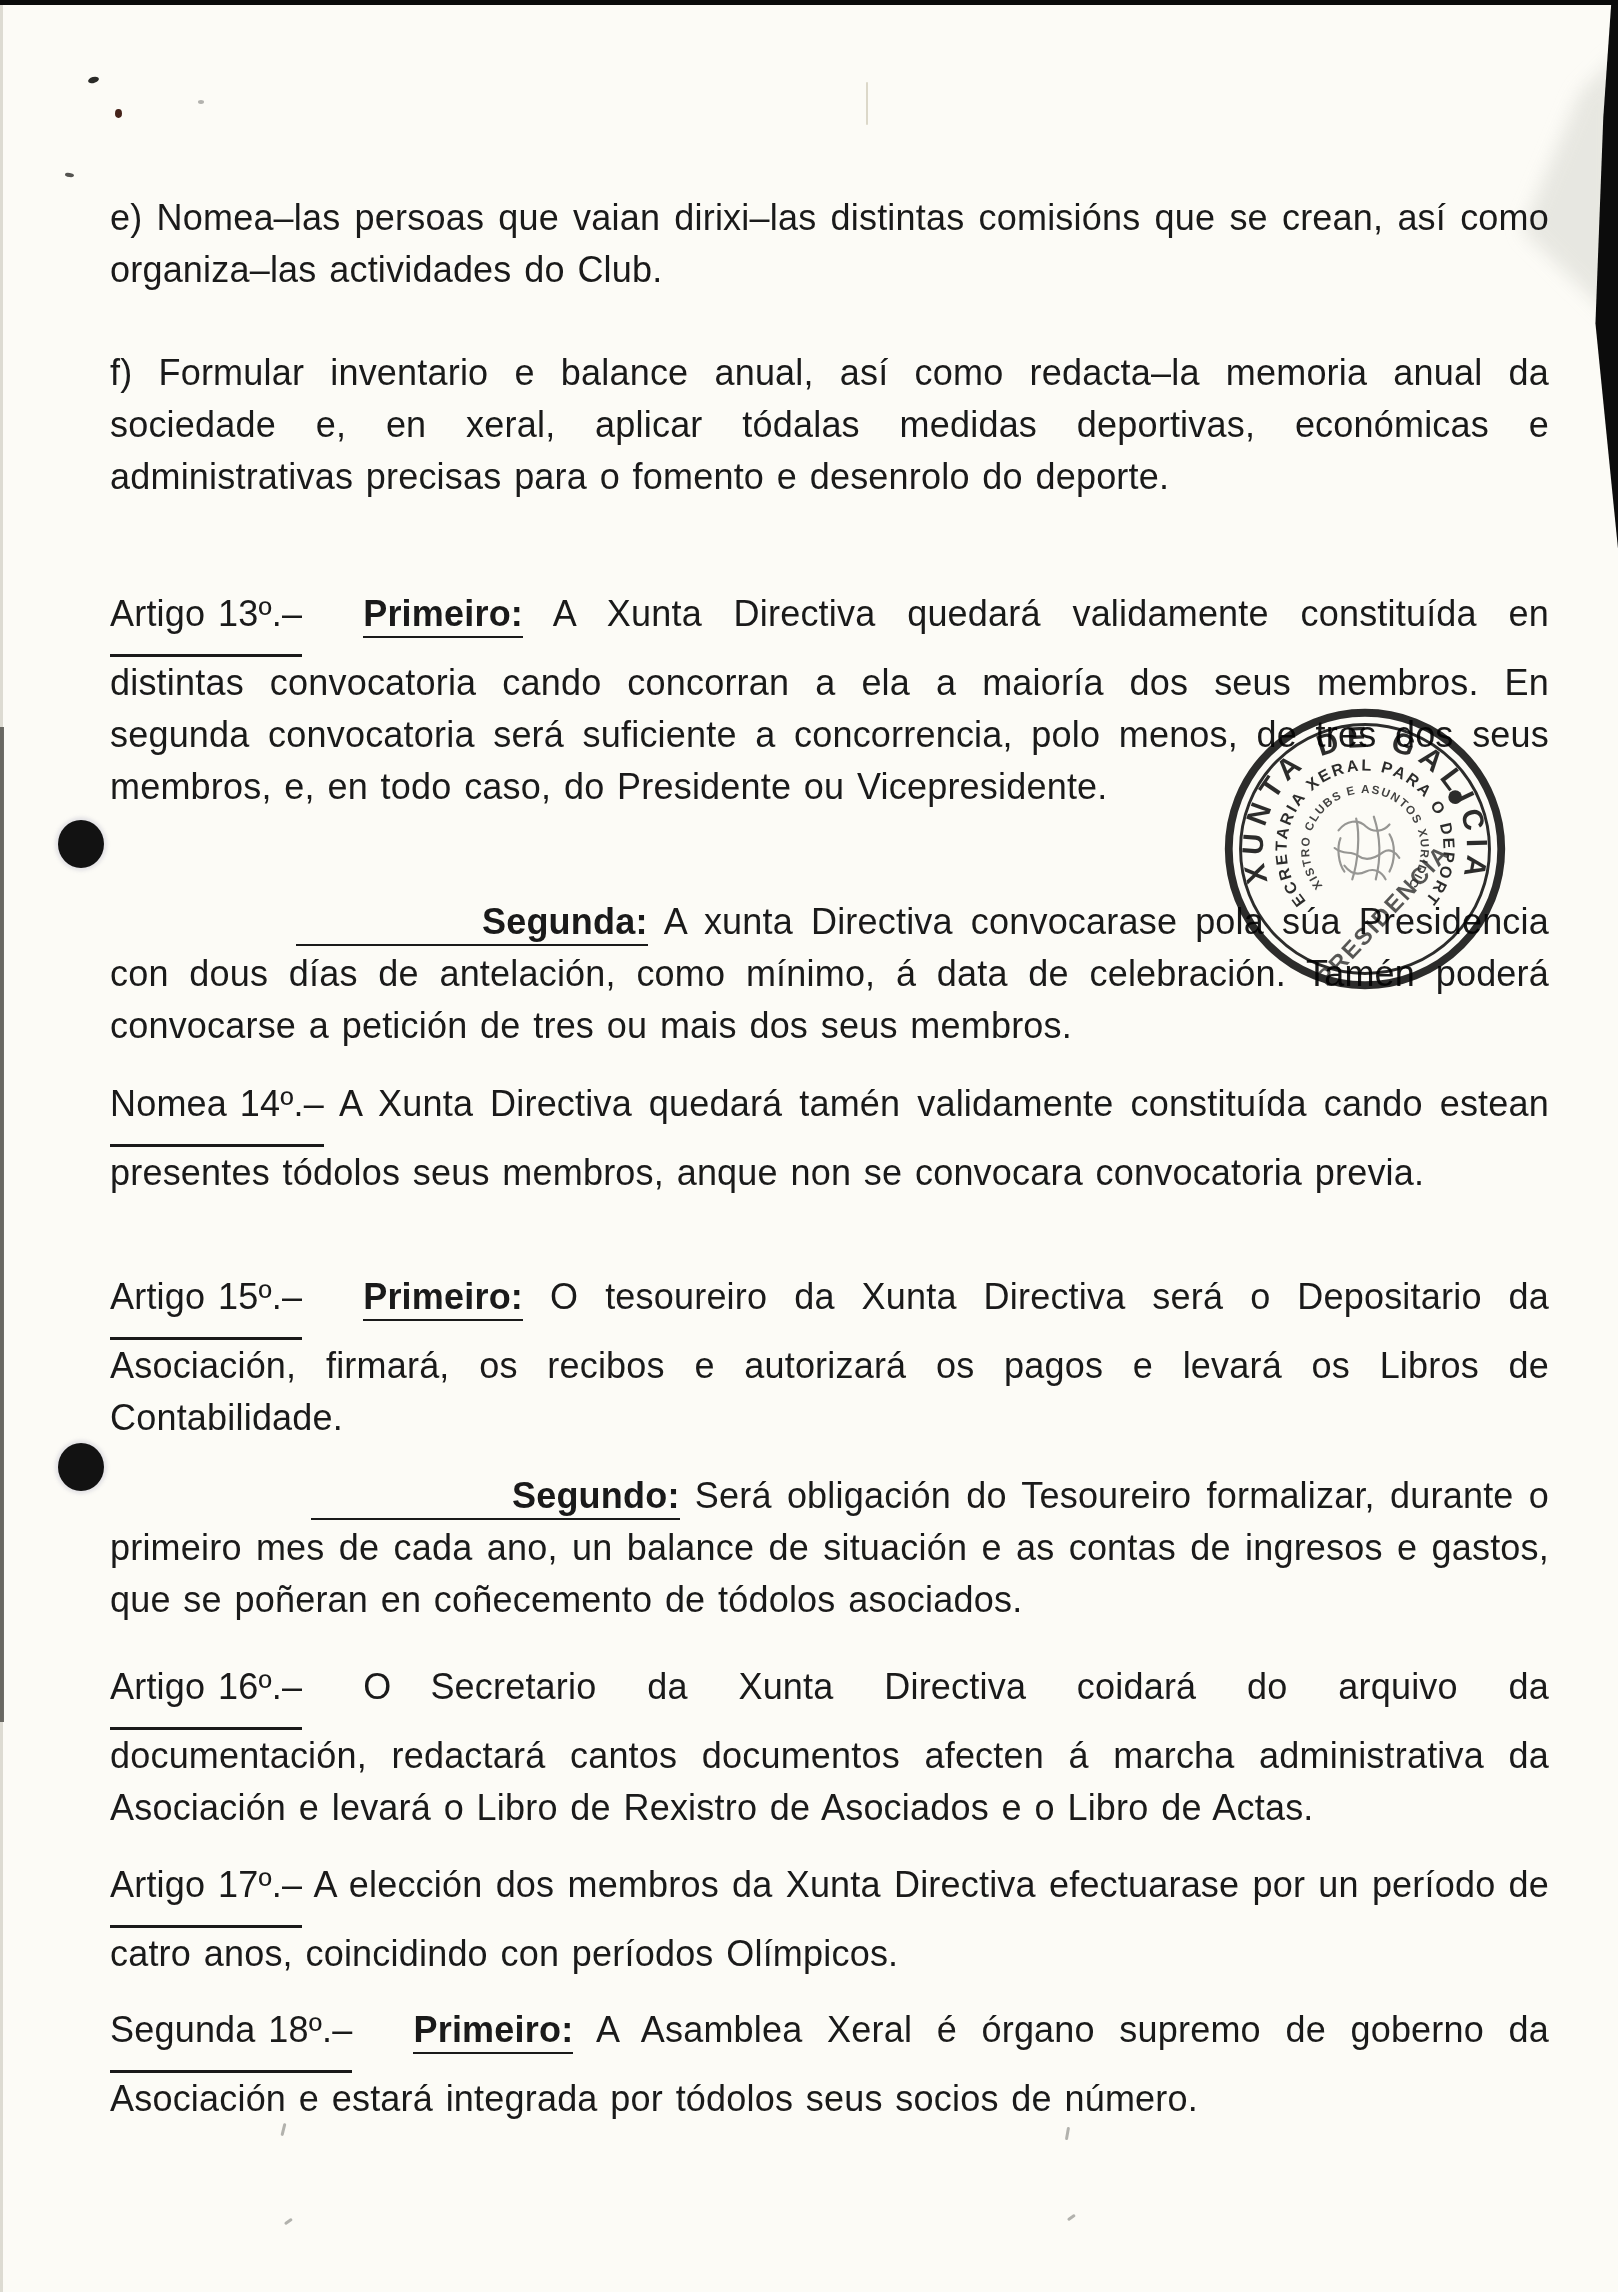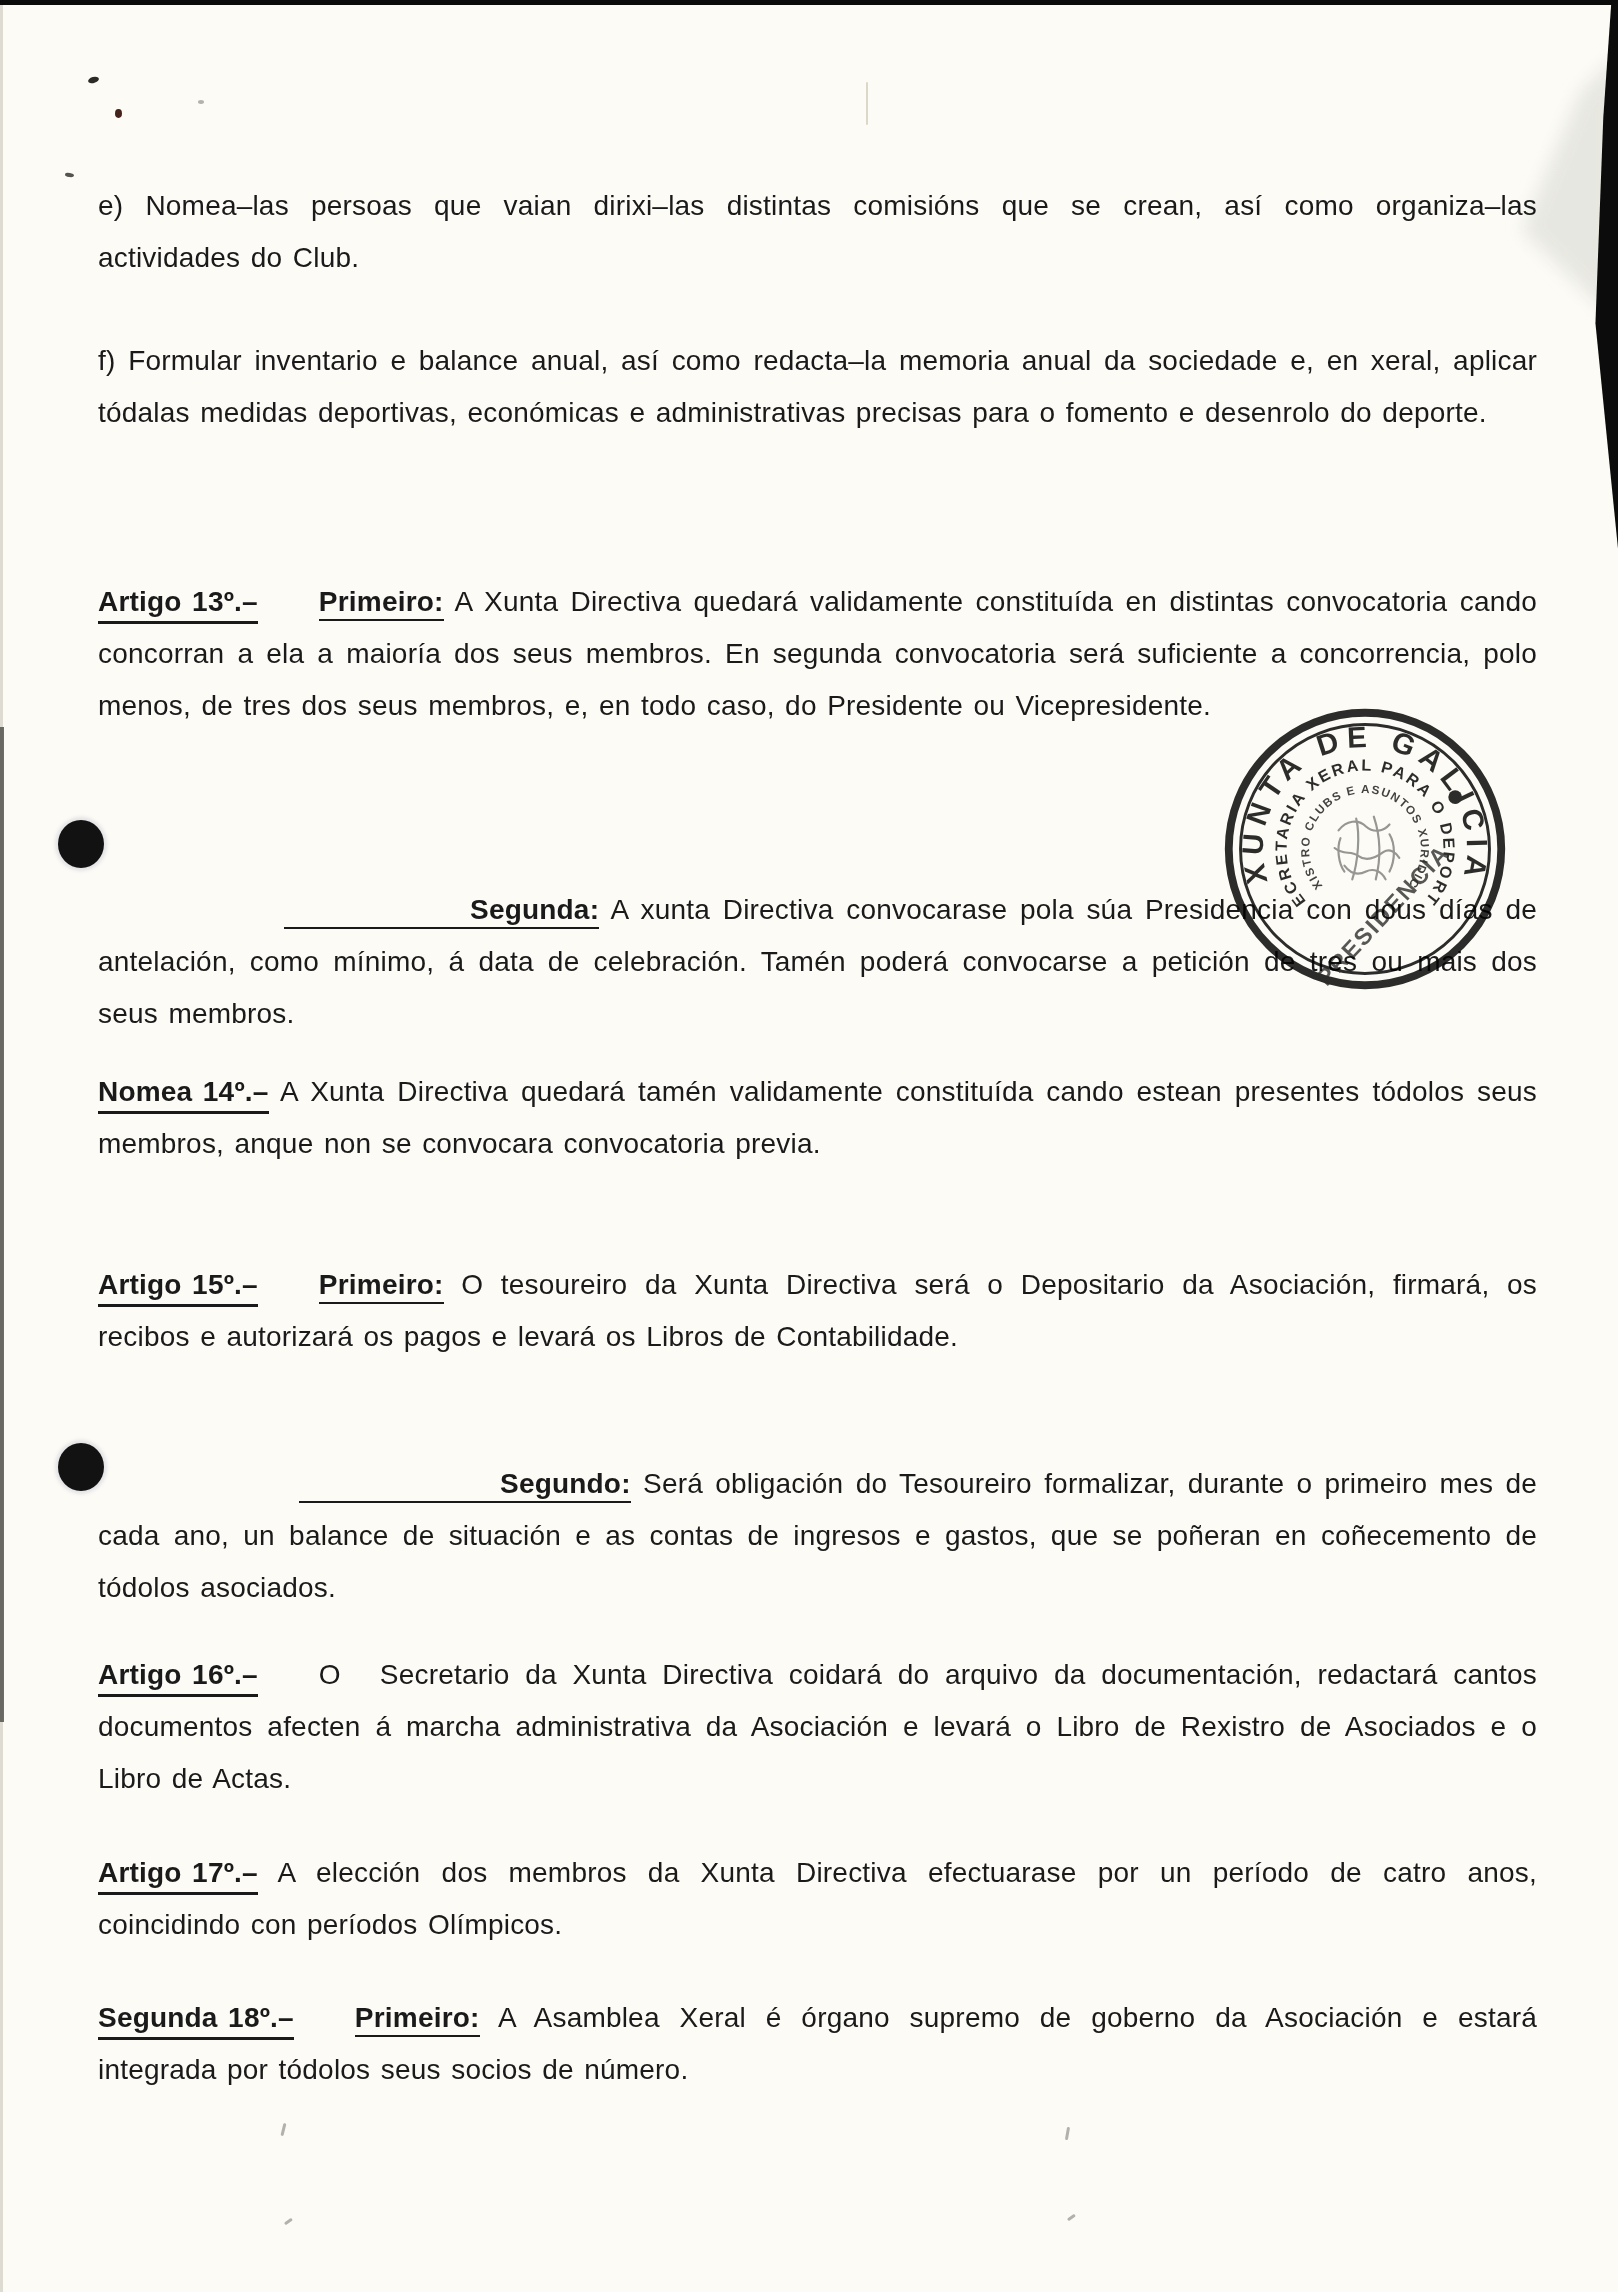--- a/index.html
+++ b/index.html
@@ -9,29 +9,29 @@
     font-family:"Liberation Sans", sans-serif;
     position:relative;overflow:hidden;
   }
   .page{
     position:absolute;inset:0;
     background:#fcfbf6;
     color:#171717;
   }
   
   .block{
-    position:absolute;left:98px;width:1439px;margin:0;
-    font-size:28px;line-height:52px;
+    position:absolute;left:98px;width:1439px;margin:12px;
+    font-size:36px;line-height:52px;
     text-align:justify;letter-spacing:0.2px;word-spacing:2.5px;
     color:#1a1a1a;
   }
   .h{
     display:inline-block;line-height:1.12;
-    font-weight:bold;
-    border-bottom:3.9px solid currentColor;padding-bottom:4px;
+    font-weight:normal;
+    border-bottom:3.9px solid currentColor;padding-bottom:20px;
   }
   .sub{
     display:inline-block;line-height:1.12;
     font-weight:bold;
     border-bottom:2.9px solid currentColor;padding-bottom:2px;
   }
   .gap-lg{margin-right:61px;}
   .gap-md{margin-right:39px;}
   .indent-1{text-indent:186px;}
   .indent-2{text-indent:201px;}

